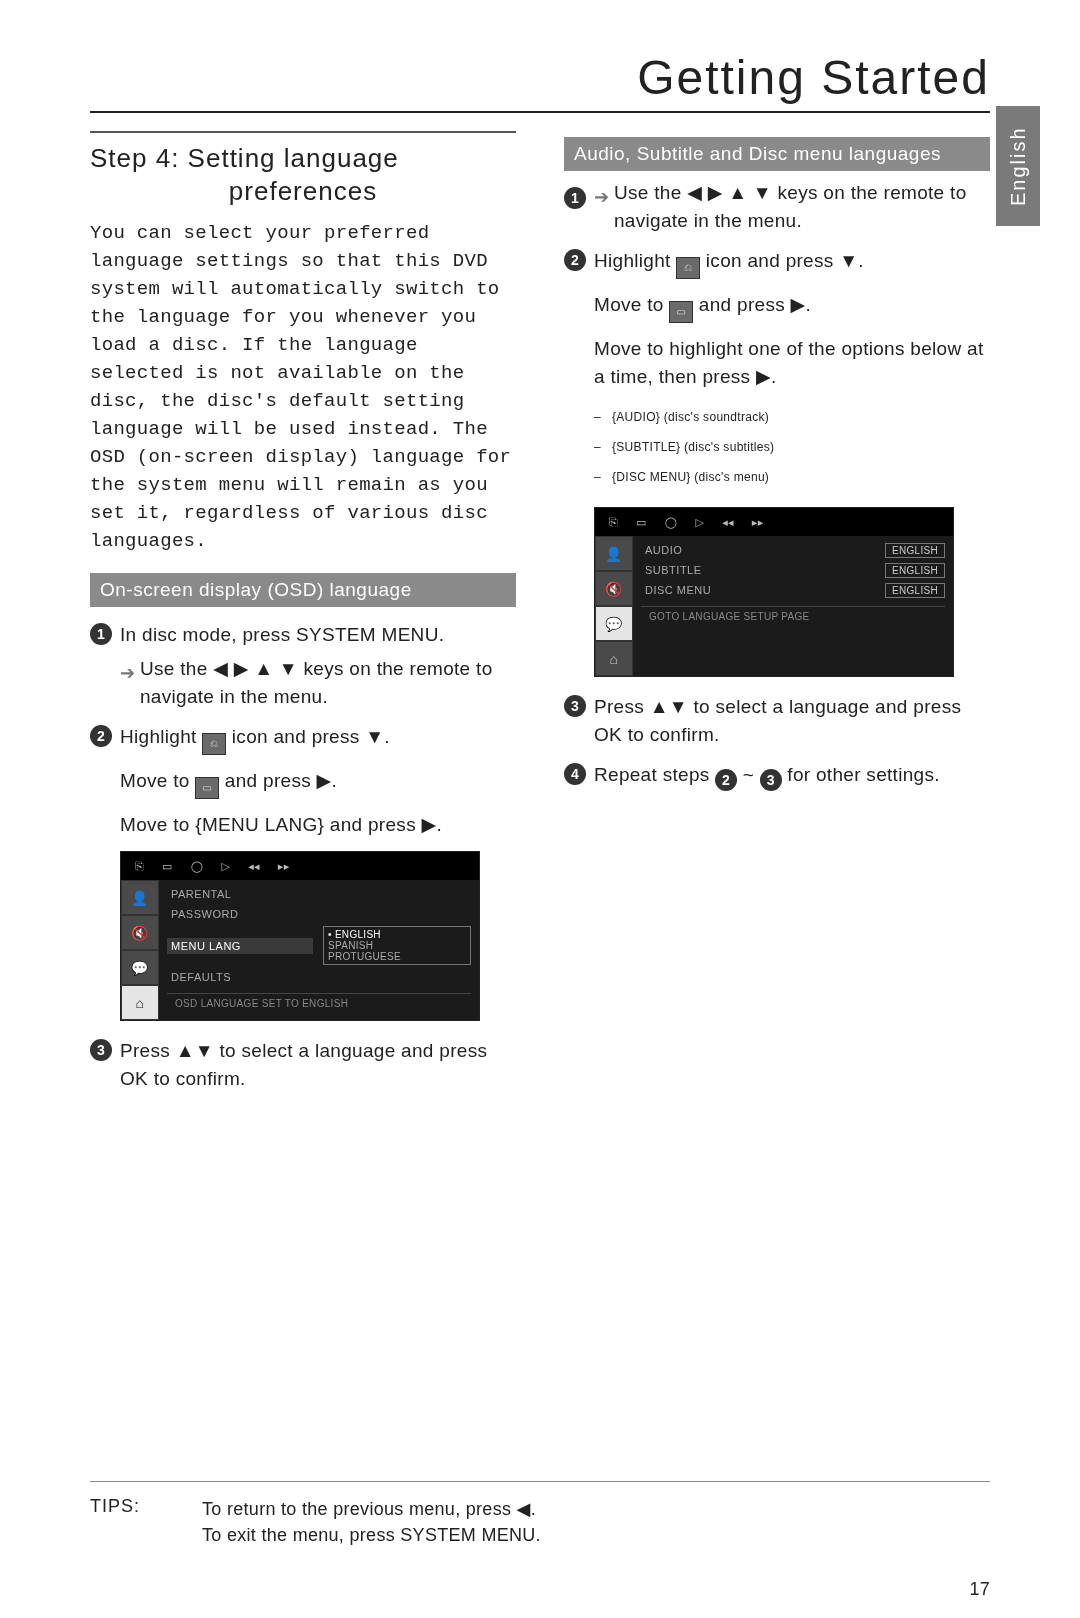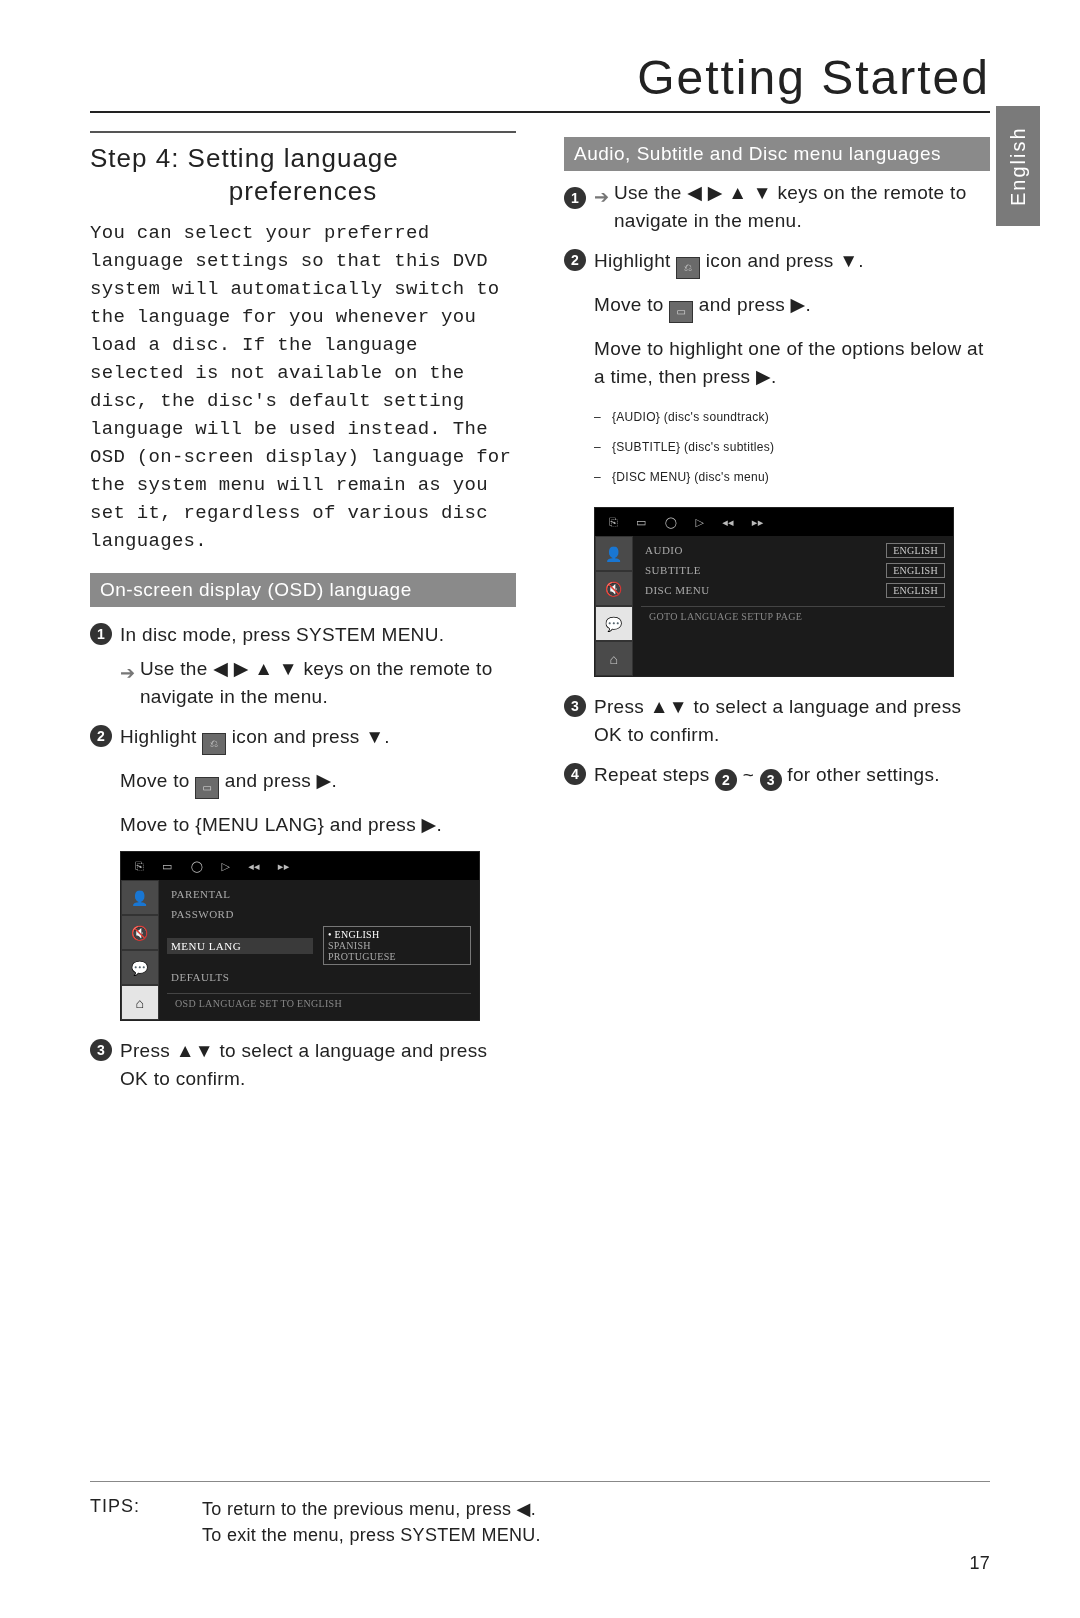--- a/index.html
+++ b/index.html
@@ -194,21 +194,20 @@
     font-size: 14px;
   }
   .osd-side-cell.active {
     background: #e5e5e5;
     color: #111;
   }
   .osd-main {
     flex: 1;
     padding: 6px 8px;
     position: relative;
-    font-family: Liberation Serif, serif;
   }
   .osd-row { display: flex; gap: 10px; margin-bottom: 4px; align-items: center; }
   .osd-cell { flex: 1; padding: 2px 4px; letter-spacing: .5px; }
   .osd-box { border: 1px solid #777; padding: 1px 6px; font-size: 10px; color: #ccc; }
   .osd-sel { background: #3a3a3a; color: #fff; }
   .osd-foot { border-top: 1px solid #444; padding: 4px 8px; font-size: 10px; color: #888; margin-top: 8px; }
   .osd-drop { border: 1px solid #777; padding: 2px 4px; font-size: 10px; }
   .tips-block {
     position: absolute;
     bottom: 70px;
@@ -217,21 +216,21 @@
     border-top: 1px solid #888;
     padding-top: 14px;
     font-size: 18px;
     display: flex;
     gap: 32px;
   }
   .tips-label { font-weight: 400; letter-spacing: 1px; min-width: 80px; }
   .tips-body { line-height: 26px; }
   .page-num {
     position: absolute;
-    bottom: 44px;
+    bottom: 18px;
     right: 90px;
     font-size: 18px;
   }
 </style>
 </head>
 <body>
 
 <div class="page">
   <div class="header-title">Getting Started</div>
 

